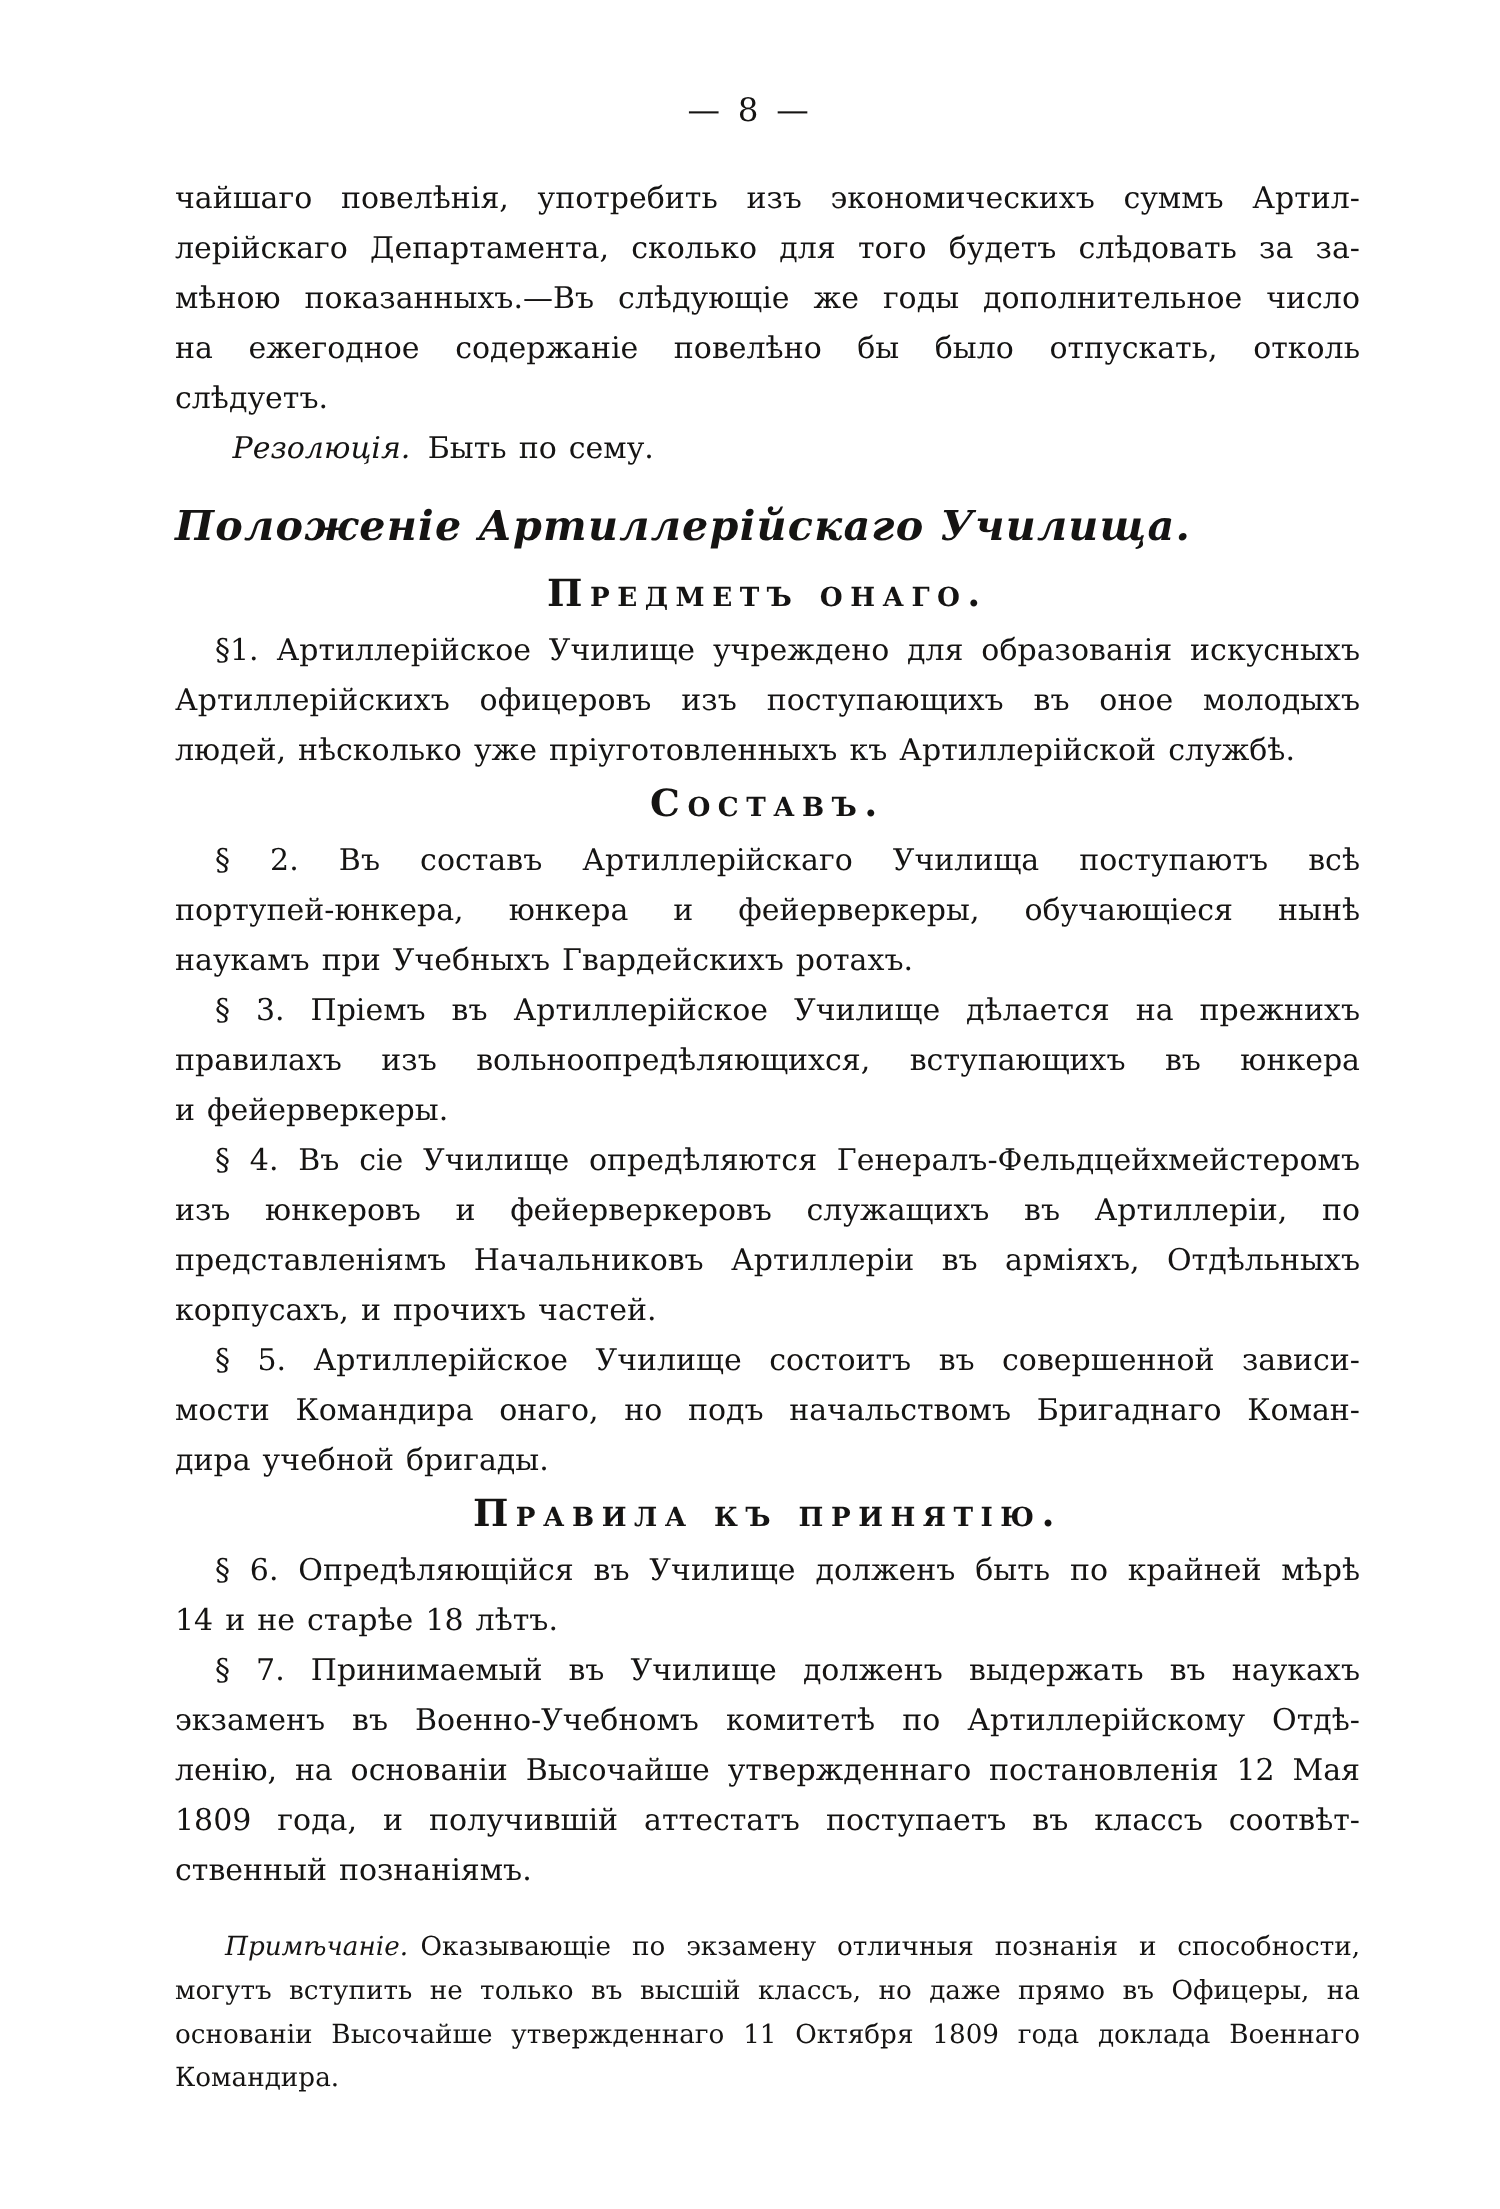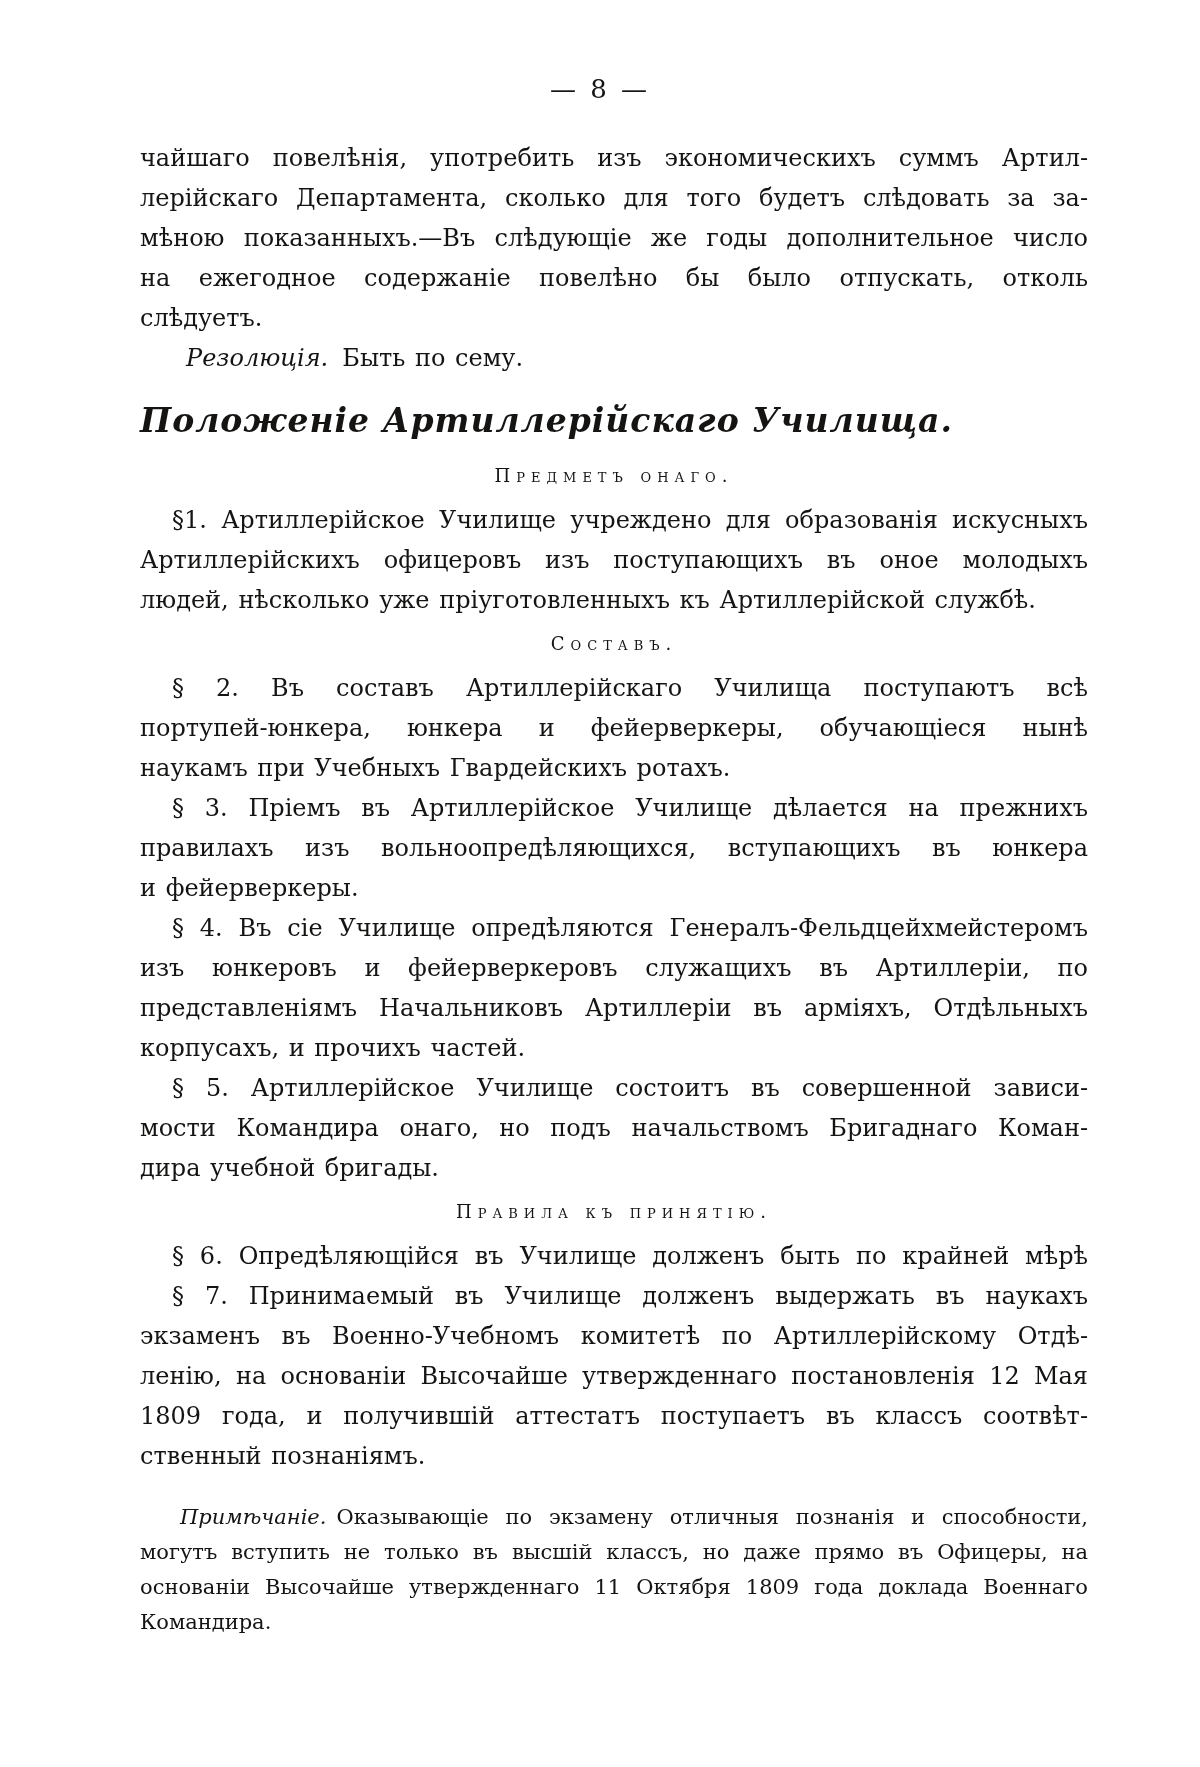--- a/index.html
+++ b/index.html
@@ -43,23 +43,23 @@
     text-align: left;
     font-style: italic;
     font-weight: bold;
     font-size: 33px;
     line-height: 46px;
     letter-spacing: 1px;
   }
   .h-sub {
     margin: 2px 0 2px 0;
     text-align: center;
-    font-weight: normal;
+    font-weight: bold;
     font-variant: small-caps;
-    font-size: 18px;
+    font-size: 30px;
     line-height: 44px;
     letter-spacing: 6px;
   }
   .note { margin-top: 24px; }
   .note .ln {
     font-size: 21px;
     line-height: 35px;
   }
   .note .ind { text-indent: 40px; }
   .note .lead { margin-right: 10px; }
@@ -127,20 +127,21 @@
     <div class="para">
       <div class="ln ind">§ 5. Артиллерійское Училище состоитъ въ совершенной зависи-</div>
       <div class="ln">мости Командира онаго, но подъ начальствомъ Бригаднаго Коман-</div>
       <div class="ln last">дира учебной бригады.</div>
     </div>
 
     <h2 class="h-sub">Правила къ принятію.</h2>
 
     <div class="para">
       <div class="ln ind">§ 6. Опредѣляющійся въ Училище долженъ быть по крайней мѣрѣ</div>
+      <div class="ln last">14 и не старѣе 18 лѣтъ.</div>
     </div>
 
     <div class="para">
       <div class="ln ind">§ 7. Принимаемый въ Училище долженъ выдержать въ наукахъ</div>
       <div class="ln">экзаменъ въ Военно-Учебномъ комитетѣ по Артиллерійскому Отдѣ-</div>
       <div class="ln">ленію, на основаніи Высочайше утвержденнаго постановленія 12 Мая</div>
       <div class="ln">1809 года, и получившій аттестатъ поступаетъ въ классъ соотвѣт-</div>
       <div class="ln last">ственный познаніямъ.</div>
     </div>
 

